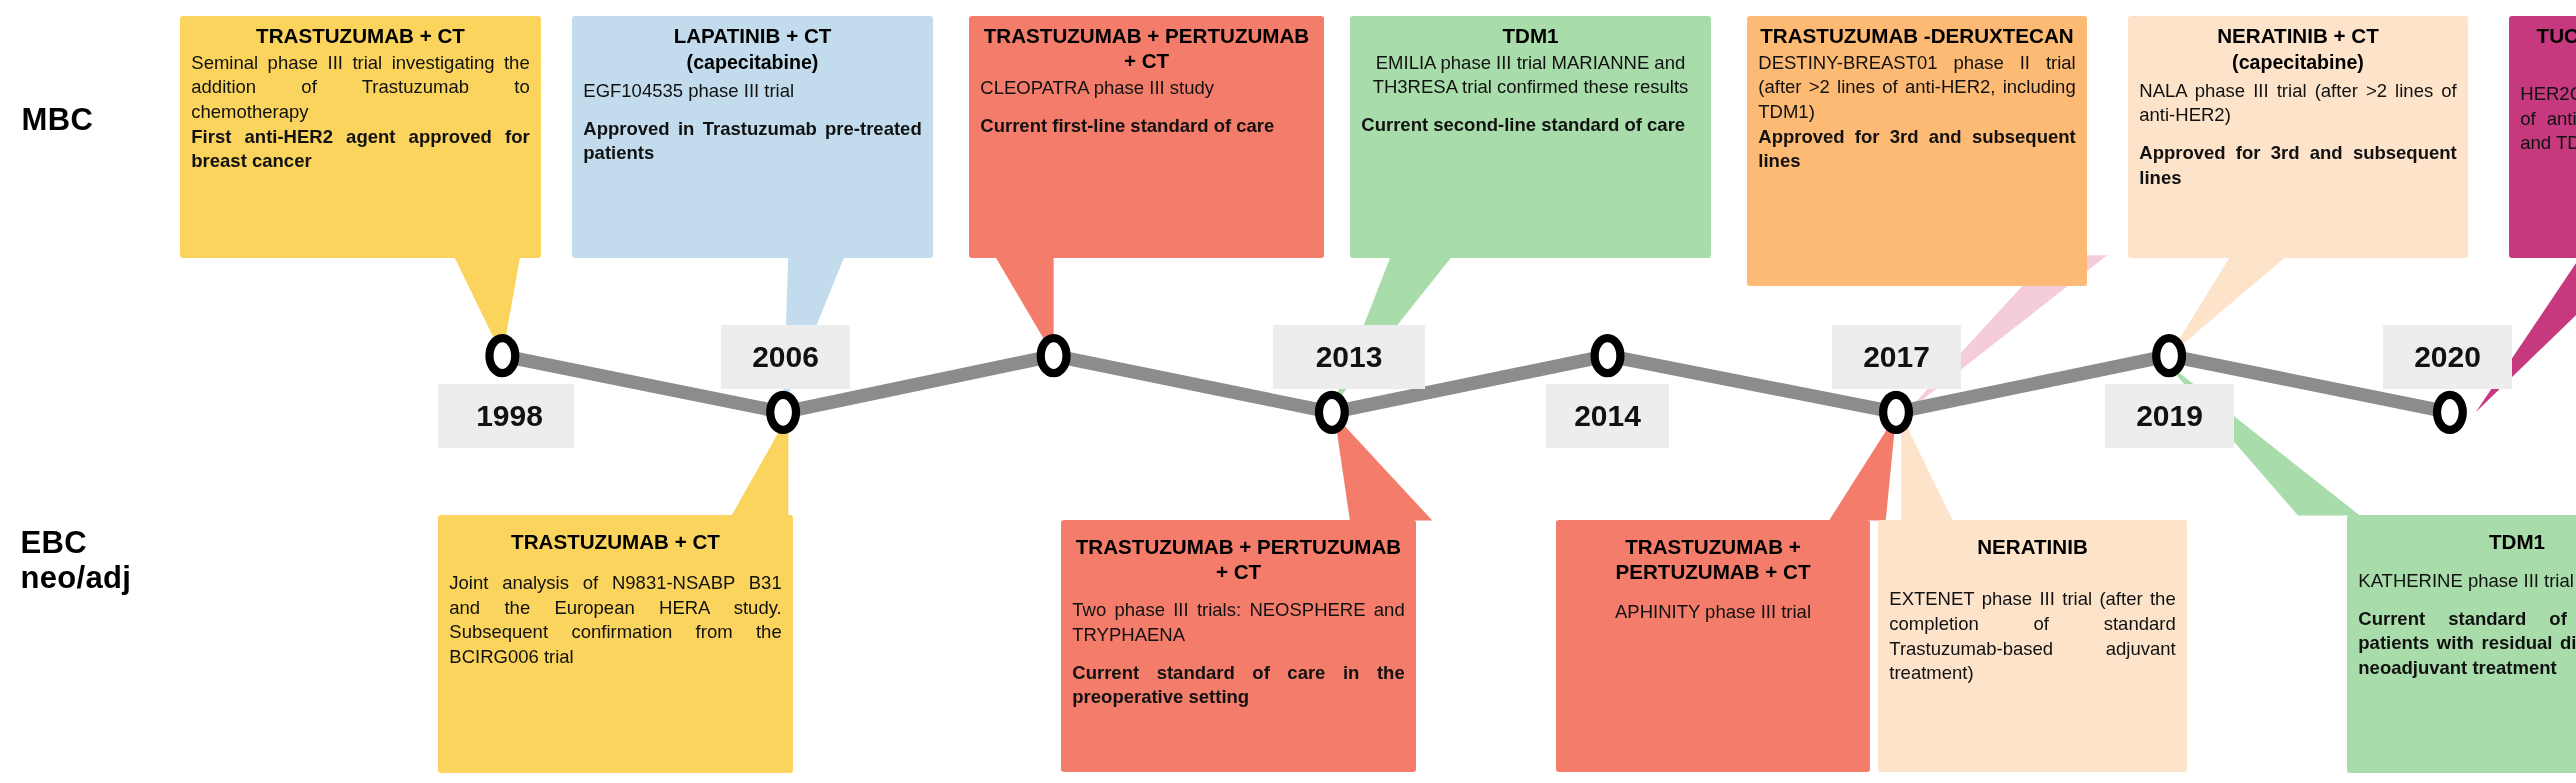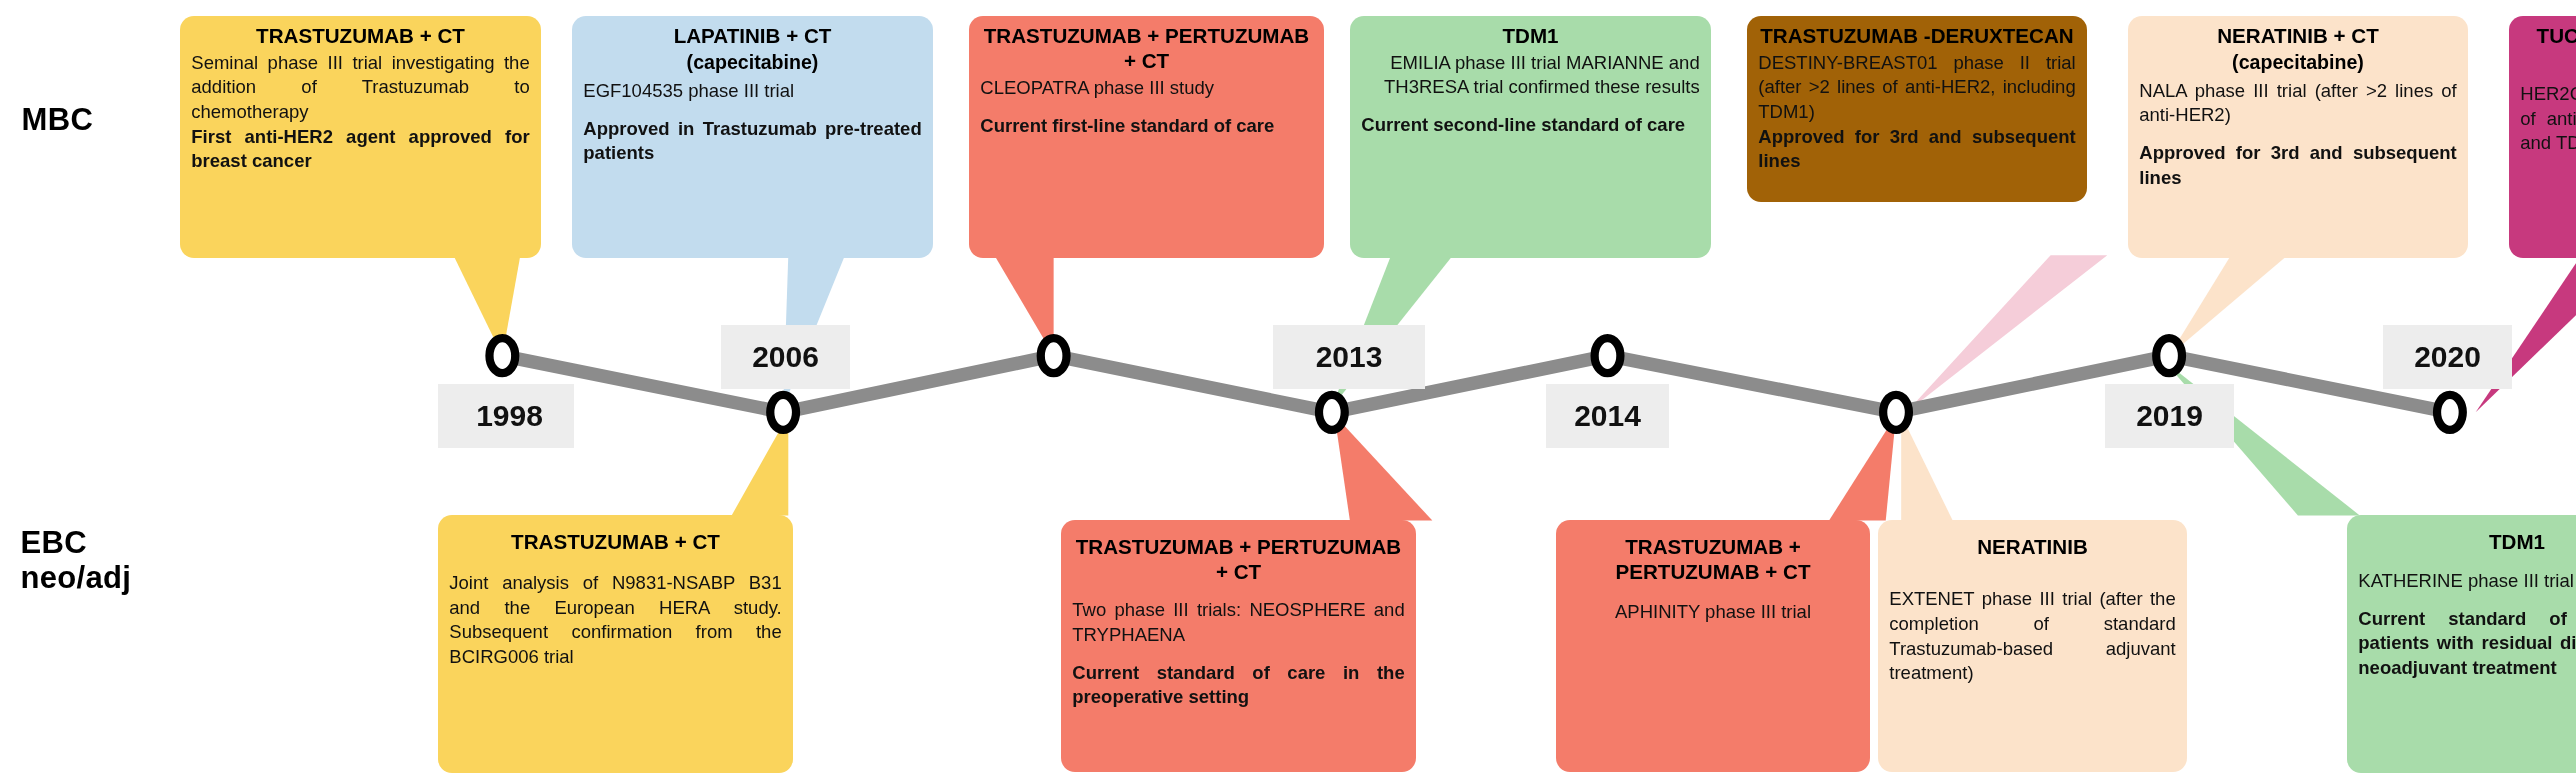--- a/index.html
+++ b/index.html
@@ -17,21 +17,21 @@
   
   #timeline-svg{position:absolute;left:0;top:0;width:2893px;height:784px;
                 pointer-events:none;}
 
   
   .year-chip{position:absolute;background:#ededed;color:#111;font-weight:700;
              font-size:30px;display:flex;align-items:center;justify-content:center;
              letter-spacing:0px;}
 
   
-  .card{position:absolute;border-radius:14px;box-sizing:border-box;
+  .card{position:absolute;border-radius:3px;box-sizing:border-box;
         padding:7.2px 11.3px 8.2px 11.3px;overflow:hidden;}
   .card .title{font-weight:700;font-size:20.6px;line-height:1.22;text-align:center;
                color:#000;margin:0 0 3.1px 0;}
   .card .sub{font-weight:700;font-size:19.6px;line-height:1.22;text-align:center;
              color:#000;margin:0 0 4.1px 0;}
   .card p{margin:0 0 0 0;font-size:18.5px;line-height:1.33;color:#111;
           text-align:justify;text-justify:inter-word;}
   .card p.spacer-top{margin-top:13.4px;}
   .card p.bold{font-weight:700;}
   .card p.plain{font-weight:400;}
@@ -72,20 +72,21 @@
     <ellipse cx="3120" cy="690" rx="25" ry="34" fill="#ffffff" stroke="#000" stroke-width="16"></ellipse>
     <ellipse cx="3680" cy="800" rx="25" ry="34" fill="#ffffff" stroke="#000" stroke-width="16"></ellipse>
     <ellipse cx="4210" cy="690" rx="25" ry="34" fill="#ffffff" stroke="#000" stroke-width="16"></ellipse>
     <ellipse cx="4755" cy="800" rx="25" ry="34" fill="#ffffff" stroke="#000" stroke-width="16"></ellipse>
   </svg>
 
   <div class="year-chip" style="left:438px;top:384px;width:129px;height:64px;padding-left:7px;">1998</div>
   <div class="year-chip" style="left:721px;top:325px;width:129px;height:64px;">2006</div>
   <div class="year-chip" style="left:1273px;top:325px;width:152px;height:64px;">2013</div>
   <div class="year-chip" style="left:1546px;top:384px;width:123px;height:64px;">2014</div>
+  <div class="year-chip" style="left:1832px;top:325px;width:129px;height:64px;">2017</div>
   <div class="year-chip" style="left:2105px;top:384px;width:129px;height:64px;">2019</div>
   <div class="year-chip" style="left:2383px;top:325px;width:129px;height:64px;">2020</div>
 
   <div class="card" style="left:180px;top:15.5px;width:361px;height:242px;background:#fad45c;">
     <div class="title">TRASTUZUMAB + CT</div>
     <p class="plain">Seminal phase III trial investigating the addition of Trastuzumab to chemotherapy</p>
     <p class="bold">First anti-HER2 agent approved for breast cancer</p>
   </div>
 
   <div class="card" style="left:572px;top:15.5px;width:361px;height:242px;background:#c2dcee;">
@@ -96,25 +97,25 @@
   </div>
 
   <div class="card" style="left:969px;top:15.5px;width:355px;height:242px;background:#f47c6a;">
     <div class="title">TRASTUZUMAB + PERTUZUMAB + CT</div>
     <p class="plain" style="text-align:left;">CLEOPATRA phase III study</p>
     <p class="bold spacer-top">Current first-line standard of care</p>
   </div>
 
   <div class="card" style="left:1350px;top:15.5px;width:361px;height:242px;background:#a8dcaa;">
     <div class="title">TDM1</div>
-    <p class="plain" style="text-align:right;">EMILIA phase III trial MARIANNE and TH3RESA trial confirmed these results</p>
+    <p class="plain" style="text-align:center;">EMILIA phase III trial MARIANNE and TH3RESA trial confirmed these results</p>
     <p class="bold spacer-top" style="text-align:left;">Current second-line standard of care</p>
   </div>
 
-  <div class="card" style="left:1747px;top:15.5px;width:340px;height:186px;background:#a16207;">
+  <div class="card" style="left:1747px;top:15.5px;width:340px;height:270px;background:#fdba74;">
     <div class="title">TRASTUZUMAB -DERUXTECAN</div>
     <p class="plain">DESTINY-BREAST01 phase II trial (after &gt;2 lines of anti-HER2, including TDM1)</p>
     <p class="bold">Approved for 3rd and subsequent lines</p>
   </div>
 
   <div class="card" style="left:2128px;top:15.5px;width:340px;height:242px;background:#fce3ca;">
     <div class="title">NERATINIB + CT</div>
     <div class="sub">(capecitabine)</div>
     <p class="plain">NALA phase III trial (after &gt;2 lines of anti-HER2)</p>
     <p class="bold spacer-top">Approved for 3rd and subsequent lines</p>

